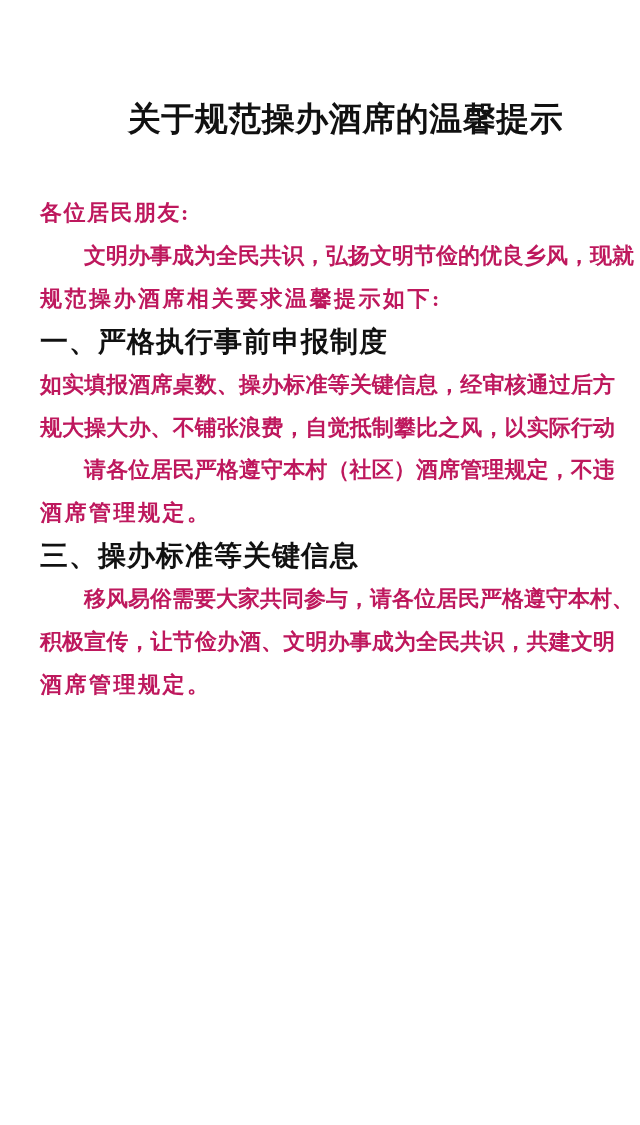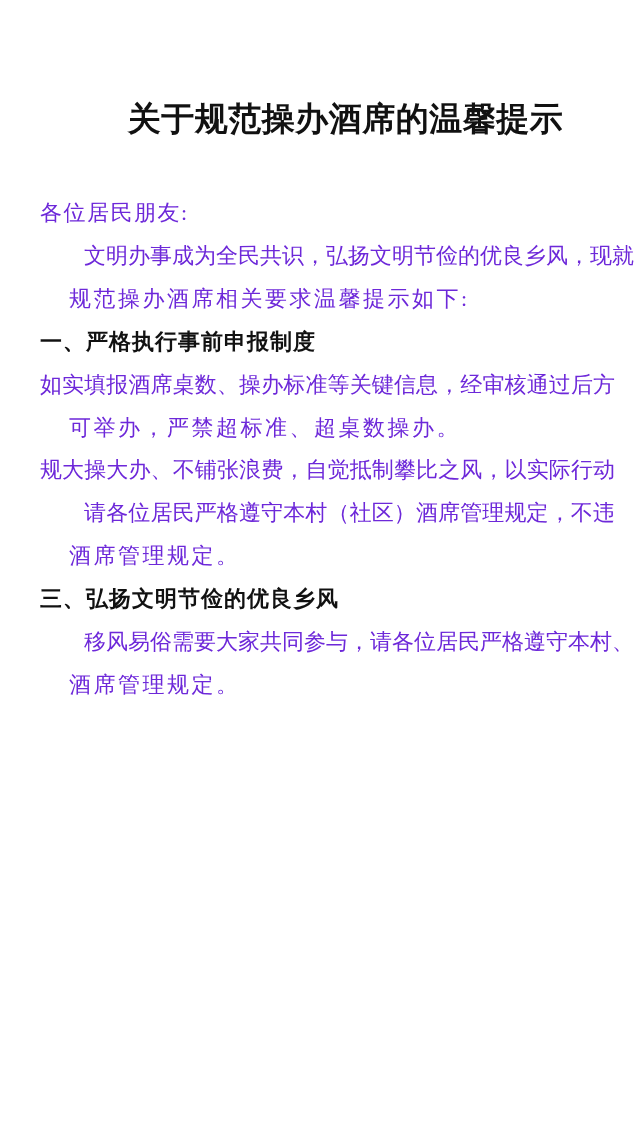--- a/index.html
+++ b/index.html
@@ -25,32 +25,33 @@
   }
   .doc {
     margin: 50px 25px 0 40px;   
     width: 575px;
     font-size: 22px;
     line-height: 42.9px;
   }
   .line {
     white-space: nowrap;
     letter-spacing: 1.5px;
-    color: #6d28d9;
+    color: #be185d;
+    font-weight: bold;
   }
   .j {                 
     text-align: justify;
     text-align-last: justify;
     letter-spacing: 0;
   }
   .ind { text-indent: 44px; }   
-  .last { letter-spacing: 2.5px; margin-left: 29px; }
+  .last { letter-spacing: 2.5px; }
   .head {
     font-weight: 700;
-    font-size: 22px;
+    font-size: 28px;
     letter-spacing: 1px;
     color: #111111;
     font-family: "Liberation Sans", "DejaVu Sans", sans-serif;
   }
   .signature {
     position: absolute;
     top: 977px;
     right: 40px;
     font-size: 24px;
     letter-spacing: 0.5px;
@@ -82,28 +83,28 @@
   <h1 class="title">关于规范操办酒席的温馨提示</h1>
 
   <div class="doc">
     <div class="line">各位居民朋友:</div>
 
     <div class="line j ind">文明办事成为全民共识，弘扬文明节俭的优良乡风，现就</div>
     <div class="line last">规范操办酒席相关要求温馨提示如下:</div>
 
     <div class="line head">一、严格执行事前申报制度</div>
     <div class="line j">如实填报酒席桌数、操办标准等关键信息，经审核通过后方</div>
-    <div class="line last">可举办，严禁超标准、超桌数操办。</div>
 
     <div class="line j">规大操大办、不铺张浪费，自觉抵制攀比之风，以实际行动</div>
     <div class="line j ind">请各位居民严格遵守本村（社区）酒席管理规定，不违</div>
     <div class="line last">酒席管理规定。</div>
 
-    <div class="line head">三、弘扬文明节俭的优良乡风</div>
+    <div class="line head">三、操办标准等关键信息</div>
     <div class="line j ind">移风易俗需要大家共同参与，请各位居民严格遵守本村、</div>
+    <div class="line j">积极宣传，让节俭办酒、文明办事成为全民共识，共建文明</div>
     <div class="line last">酒席管理规定。</div>
   </div>
 
   <svg class="stamp" viewBox="0 0 160 167" aria-hidden="true">
     <circle cx="79.5" cy="83.5" r="75.5" fill="none" stroke="#e2251d" stroke-width="5.5"></circle>
     <polygon fill="#e2251d" points="81,46 87.8,66.7 109.5,66.7 91.9,79.6 98.6,100.3 81,87.5 63.4,100.3 70.1,79.6 52.5,66.7 74.2,66.7"></polygon>
     <defs>
       <path id="arcPath" d="M 40.3 130.2 A 61 61 0 1 1 118.7 130.2" fill="none"></path>
     </defs>
     <text>

